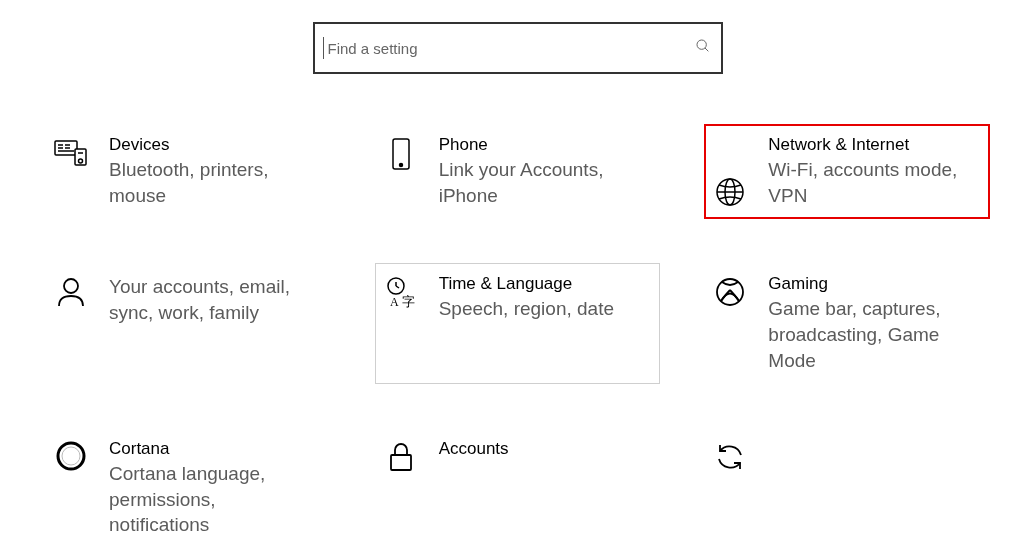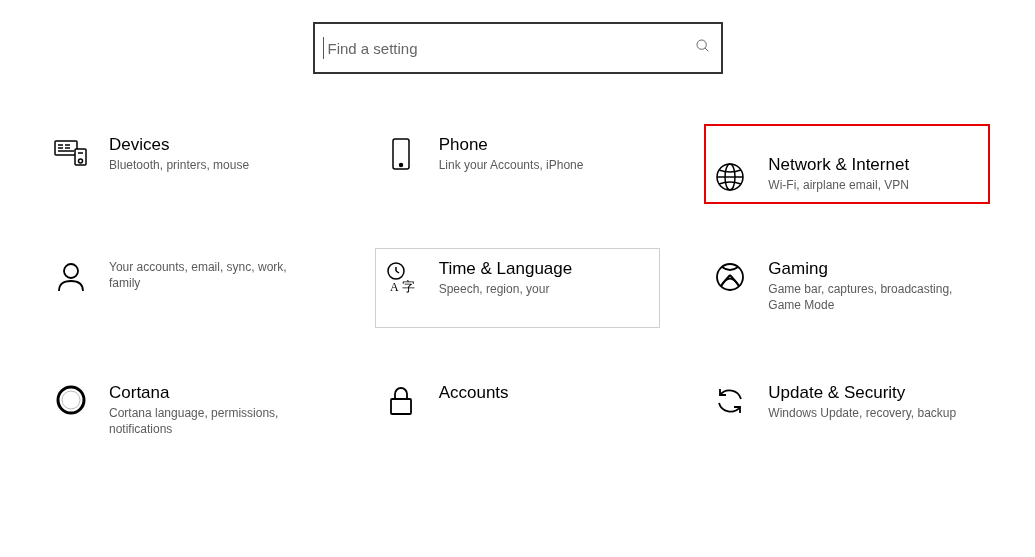--- a/index.html
+++ b/index.html
@@ -76,21 +76,21 @@
     padding-top: 2px;
   }
   .icon-col svg { stroke: #000; }
   .text-col { flex: 1; max-width: 210px; }
   .title {
     font-size: 17px;
     color: #000;
     margin-bottom: 2px;
   }
   .desc {
-    font-size: 12px;
+    font-size: 19px;
     color: #5b5b5b;
     line-height: 1.35;
   }
 </style>
 </head>
 <body>
 
 <div class="search-wrap">
   <div class="search-box">
     <div class="search-cursor"></div>
@@ -144,21 +144,21 @@
       <svg width="32" height="32" viewBox="0 0 32 32" fill="none" stroke="#000" stroke-width="1.5">
         <circle cx="16" cy="16" r="13"></circle>
         <ellipse cx="16" cy="16" rx="5" ry="13"></ellipse>
         <line x1="3" y1="16" x2="29" y2="16"></line>
         <path d="M5 9 Q16 13 27 9"></path>
         <path d="M5 23 Q16 19 27 23"></path>
       </svg>
     </div>
     <div class="text-col">
       <div class="title">Network &amp; Internet</div>
-      <div class="desc">Wi-Fi, airplane email, VPN</div>
+      <div class="desc">Wi-Fi, accounts mode, VPN</div>
     </div>
   </div>
 
   <div class="tile">
     <div class="icon-col">
       <svg width="30" height="32" viewBox="0 0 30 32" fill="none" stroke="#000" stroke-width="1.8">
         <circle cx="15" cy="10" r="7"></circle>
         <path d="M3 30 Q3 20 15 20 Q27 20 27 30"></path>
       </svg>
     </div>
@@ -172,21 +172,21 @@
       <svg width="34" height="34" viewBox="0 0 34 34" fill="none" stroke="#000" stroke-width="1.5">
         <circle cx="12" cy="10" r="8"></circle>
         <line x1="12" y1="6" x2="12" y2="10"></line>
           <line x1="12" y1="10" x2="15" y2="12"></line>
         <text x="6" y="30" font-size="12" fill="#000" stroke="none" font-family="Segoe UI">A</text>
         <text x="18" y="30" font-size="13" fill="#000" stroke="none" font-family="Segoe UI">字</text>
       </svg>
     </div>
     <div class="text-col">
       <div class="title">Time &amp; Language</div>
-      <div class="desc">Speech, region, your</div>
+      <div class="desc">Speech, region, date</div>
     </div>
   </div>
 
   <div class="tile">
     <div class="icon-col">
       <svg width="32" height="32" viewBox="0 0 32 32" fill="none" stroke="#000" stroke-width="1.8">
         <circle cx="16" cy="16" r="13"></circle>
         <path d="M8 6 Q16 12 24 6"></path>
         <path d="M7 25 Q16 10 25 25"></path>
         <path d="M7 25 Q12 18 16 14"></path>
@@ -226,19 +226,15 @@
 
   <div class="tile">
     <div class="icon-col">
       <svg width="32" height="32" viewBox="0 0 32 32" fill="none" stroke="#000" stroke-width="1.8">
         <path d="M27 14 A12 12 0 0 0 6 10"></path>
         <polyline points="6,4 6,10 12,10"></polyline>
         <path d="M5 18 A12 12 0 0 0 26 22"></path>
         <polyline points="26,28 26,22 20,22"></polyline>
       </svg>
     </div>
-    <div class="text-col">
-      <div class="title">Update &amp; Security</div>
-      <div class="desc">Windows Update, recovery, backup</div>
-    </div>
   </div>
 
 </div>
 
 </body></html>

